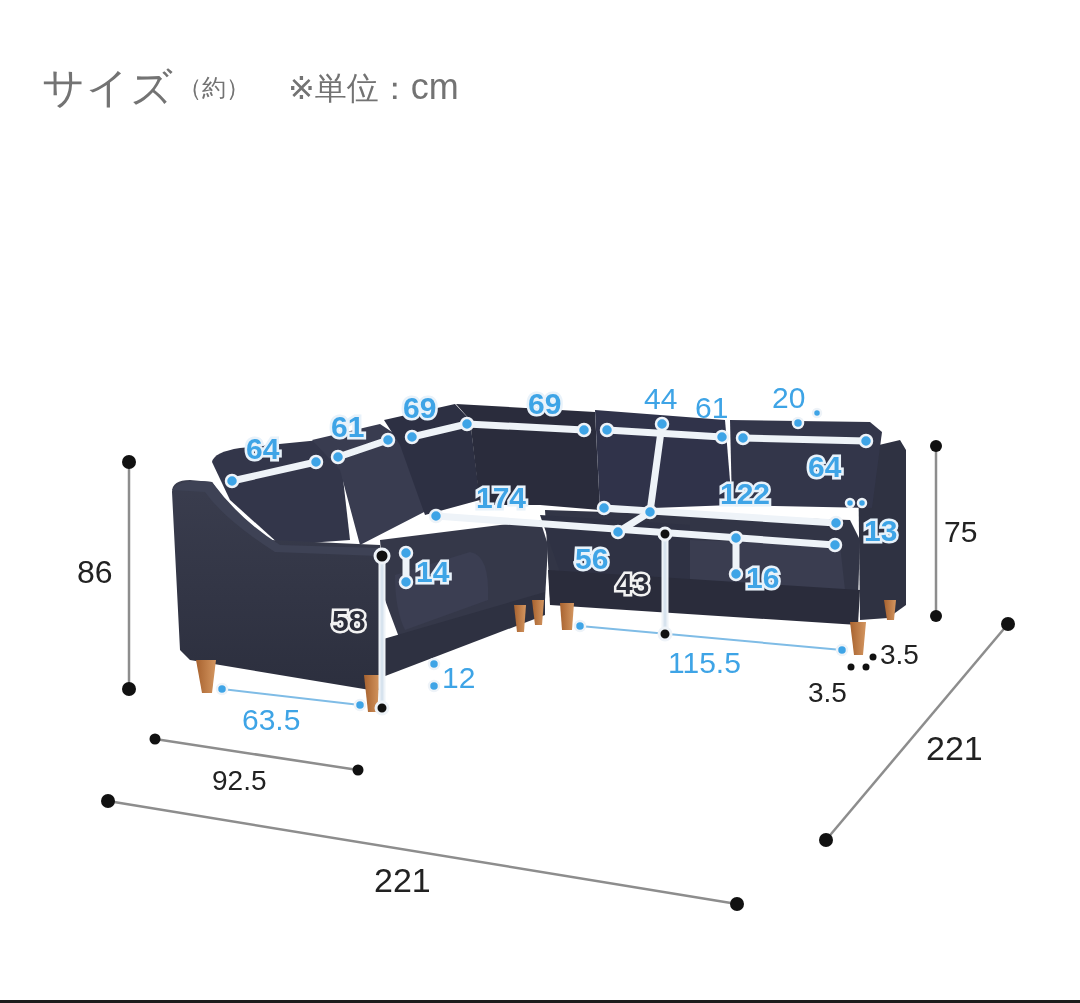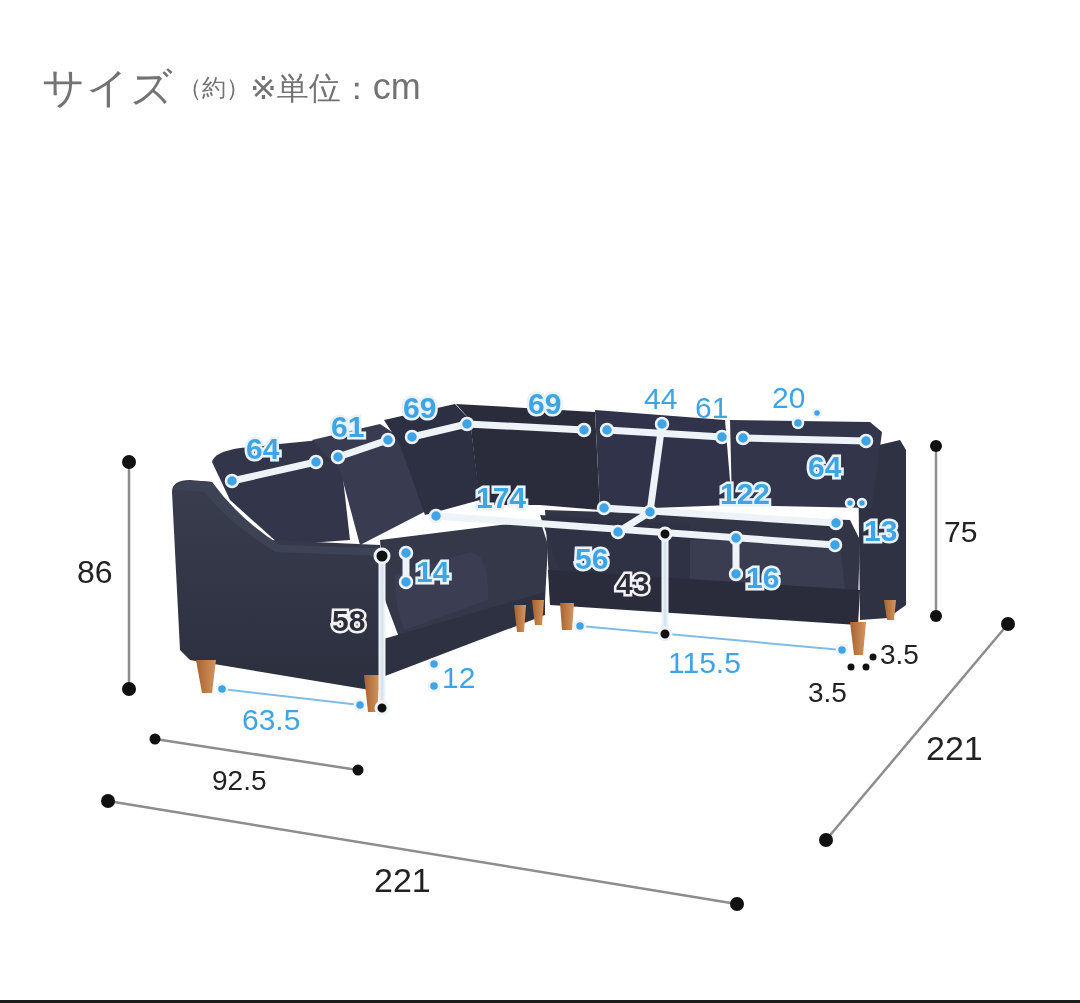--- a/index.html
+++ b/index.html
@@ -2,21 +2,21 @@
 <html><head>
 <meta charset="utf-8">
 <style>
   html, body { margin: 0; padding: 0; background: #ffffff; }
   body { width: 1080px; height: 1003px; position: relative; overflow: hidden;
          font-family: "DejaVu Sans", "Liberation Sans", sans-serif; }
   .title-row { position: absolute; left: 42px; top: 58px; height: 60px;
                display: flex; align-items: center; color: #737373; }
   .title-main { font-size: 42px; letter-spacing: 1px; }
   .title-approx { font-size: 24px; margin-left: 4px; }
-  .title-unit { font-size: 32px; }
+  .title-unit { font-size: 32px; margin-left: 38px; }
   .title-unit .cm { font-family: "Liberation Sans", sans-serif; font-size: 36px; }
   svg.diagram { position: absolute; left: 0; top: 0; }
   .bottom-rule { position: absolute; left: 0; right: 0; bottom: 0; height: 3px; background: #1c1c1c; }
   .lbl-blue { font-family: "Liberation Sans", sans-serif; font-size: 30px; fill: #3ea4e6; }
   .lbl-blue-out { font-family: "Liberation Sans", sans-serif; font-weight: bold; font-size: 30px;
                   fill: #3ea4e6; stroke: #e8f2fa; stroke-width: 5px; paint-order: stroke; }
   .lbl-black { font-family: "Liberation Sans", sans-serif; font-size: 32px; fill: #222; }
   .lbl-black-out { font-family: "Liberation Sans", sans-serif; font-weight: bold; font-size: 30px;
                    fill: #2b2d3a; stroke: #f2f2f2; stroke-width: 5px; paint-order: stroke; }
 </style>

